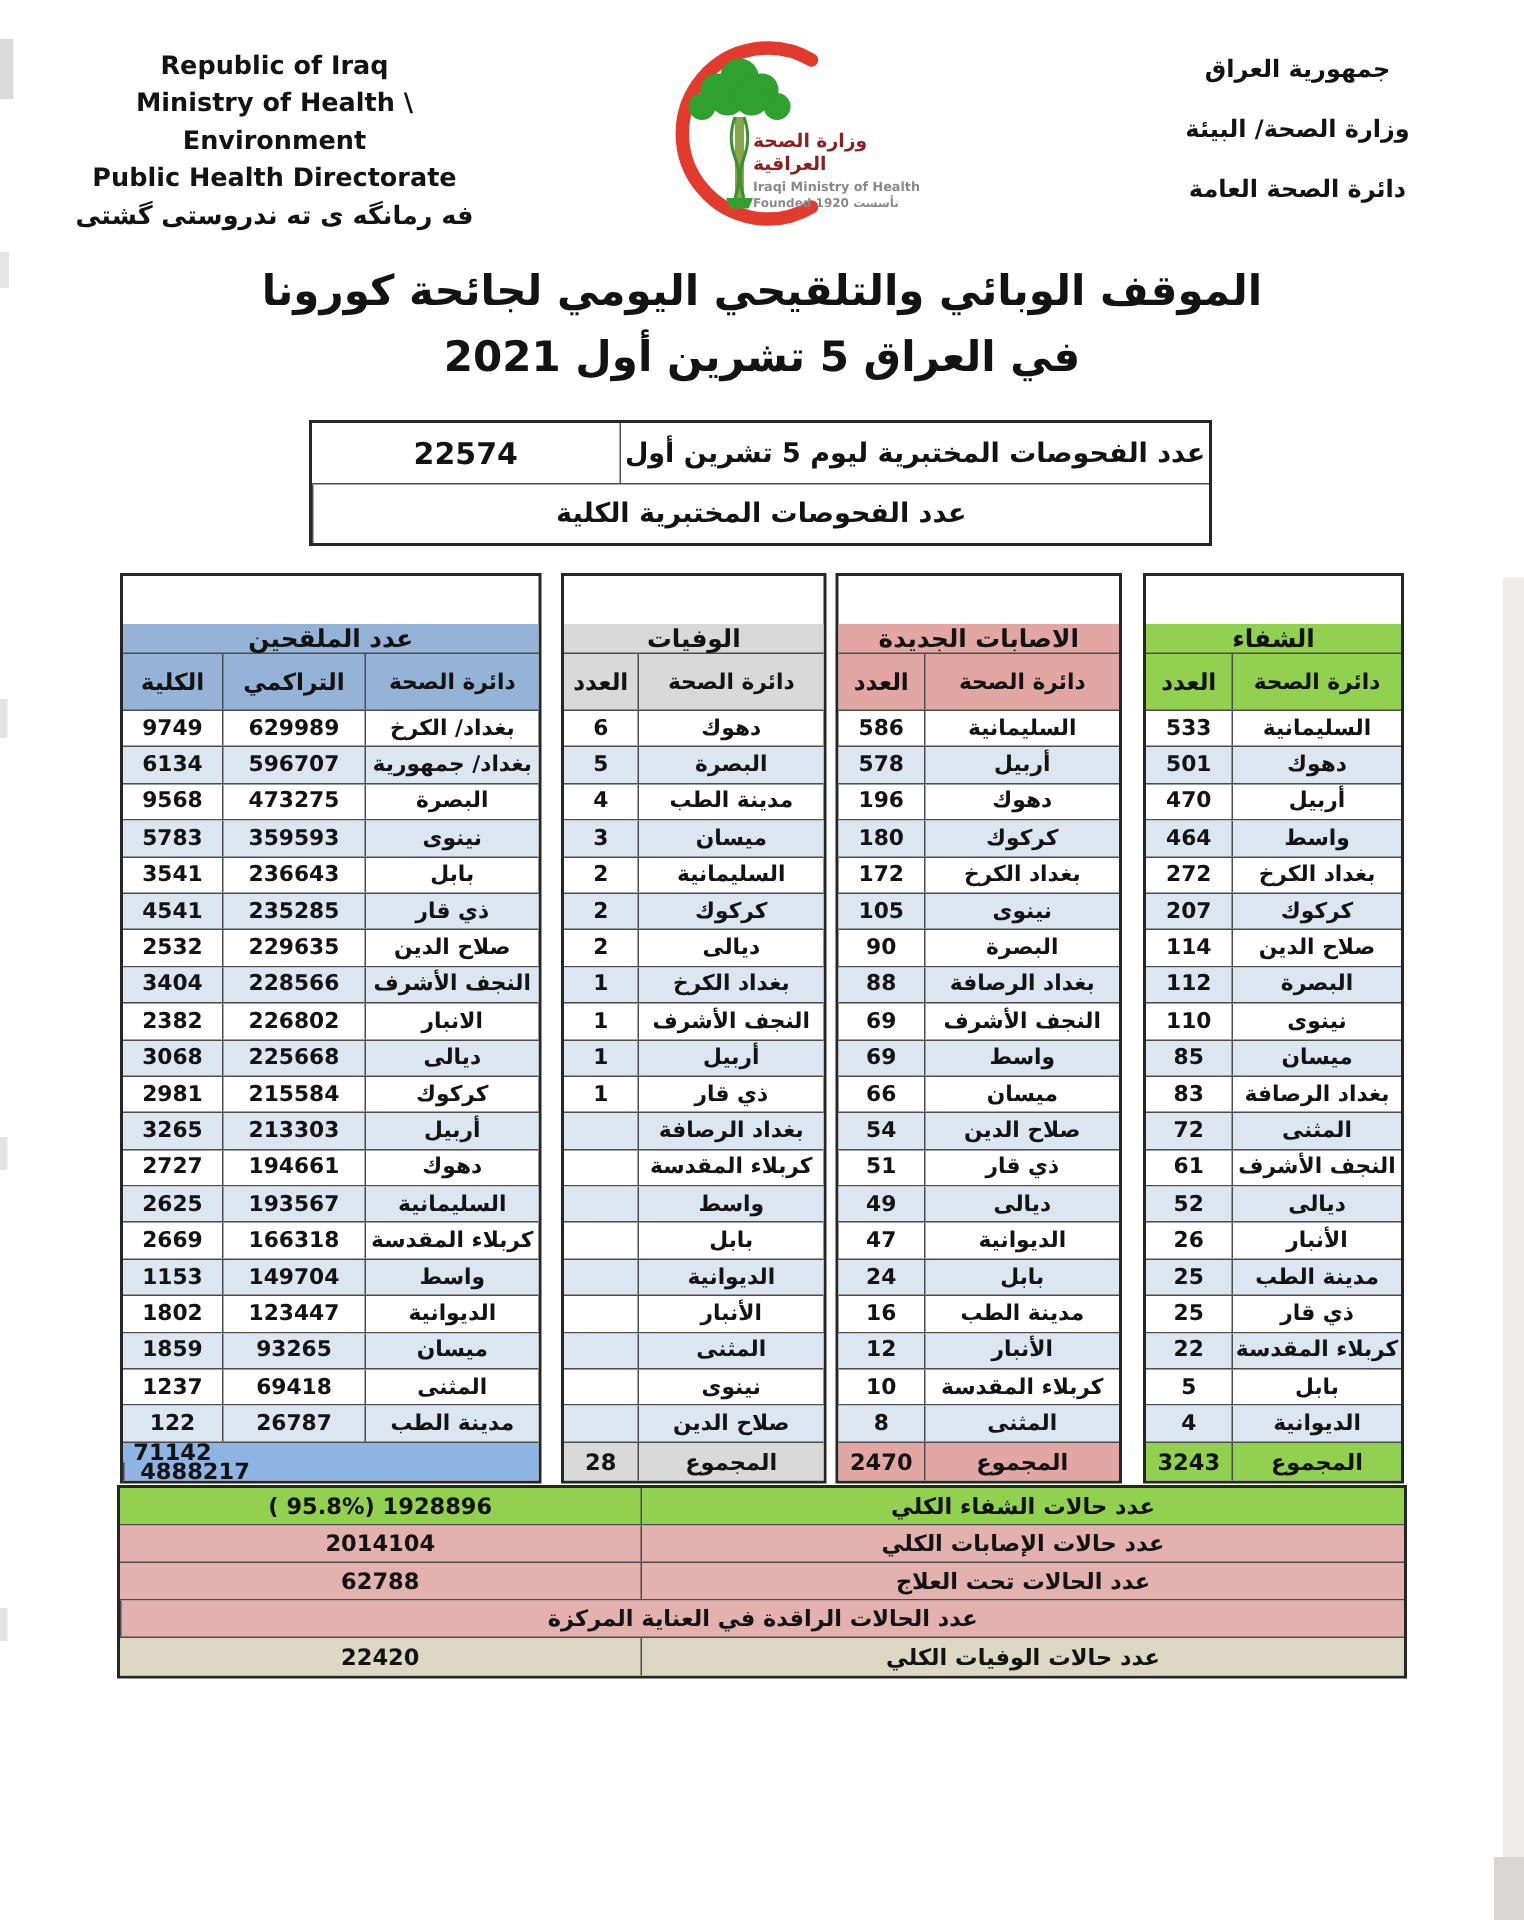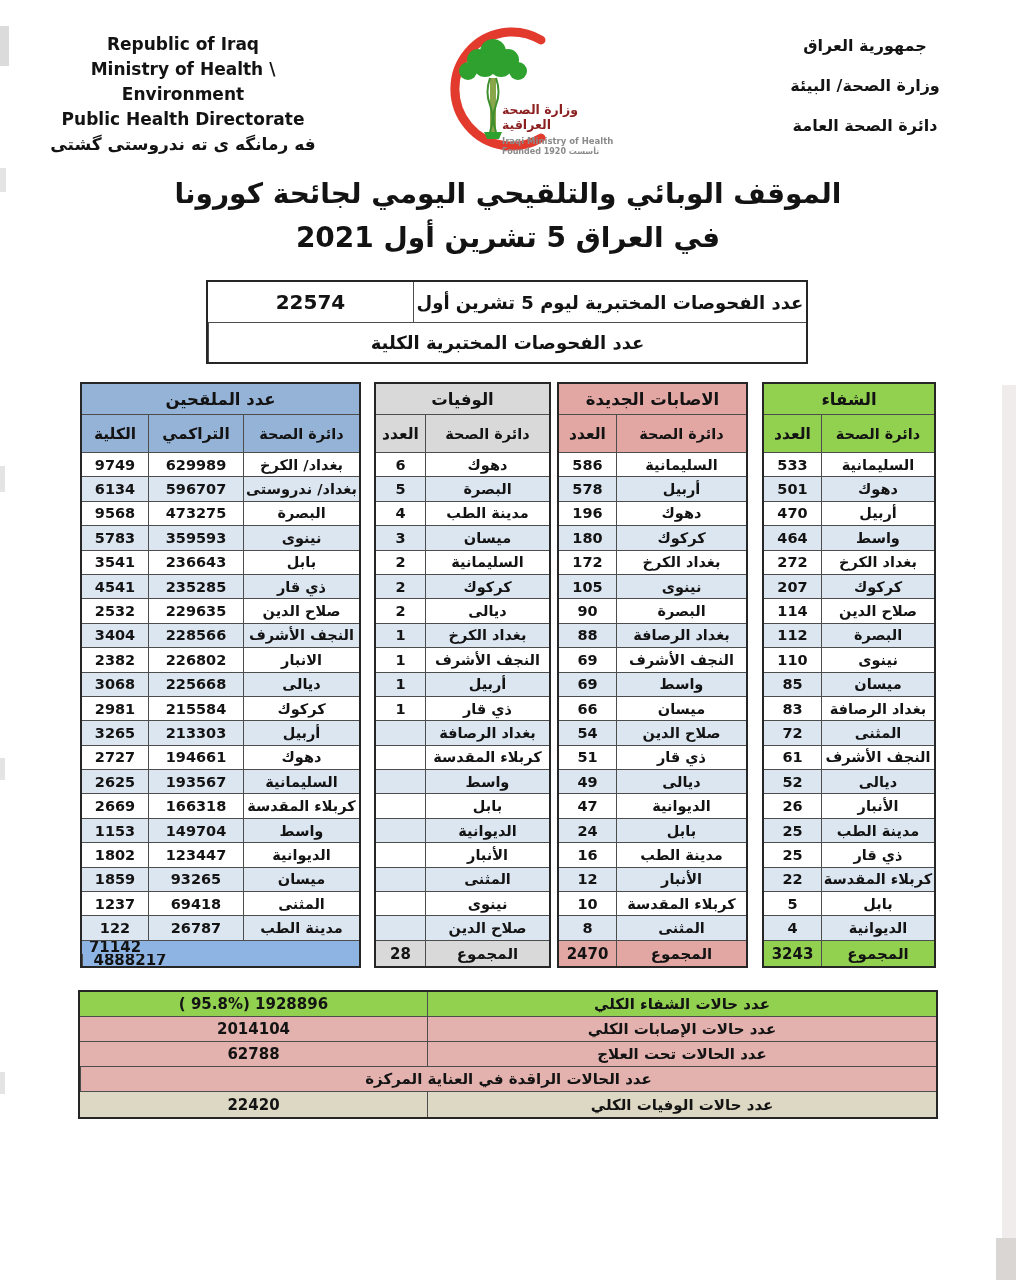--- a/index.html
+++ b/index.html
@@ -14,38 +14,38 @@
 
   
   .hdr-left{position:absolute;left:28px;top:32px;width:310px;text-align:center;font-size:17px;line-height:25px;}
   .hdr-left .ku{font-size:17px;direction:rtl;}
   .hdr-right{position:absolute;right:26px;top:36px;width:250px;text-align:center;font-size:16px;direction:rtl;}
   .hdr-right div{margin-bottom:21px;}
 
   
   .logo{position:absolute;left:400px;top:10px;width:220px;height:158px;}
   .logo svg{position:absolute;left:0;top:0;}
-  .logo-text{position:absolute;left:102px;top:92px;width:118px;text-align:left;}
+  .logo-text{position:absolute;left:102px;top:76px;width:118px;text-align:left;}
   .logo-ar{font-size:12.5px;color:var(--maroon);direction:rtl;text-align:left;line-height:15px;}
   .logo-en{font-size:8.5px;color:#8a8a8a;line-height:12px;margin-top:3px;}
   .logo-founded{font-size:8px;color:#8a8a8a;line-height:10px;}
 
   
   .title{position:absolute;left:0;top:172px;width:100%;text-align:center;font-size:28px;line-height:44px;direction:rtl;}
 
   
   .tests{position:absolute;left:206px;top:280px;width:602px;border:2px solid var(--border_dark);}
   .tests-row{display:flex;height:40px;text-align:right;}
   .tests-row + .tests-row{border-top:1.5px solid var(--border);}
   .tests-val{width:205px;display:flex;align-items:center;justify-content:center;font-size:20px;}
   .tests-lbl{flex:1;border-left:1.5px solid var(--border);display:flex;align-items:center;justify-content:center;font-size:18px;direction:rtl;}
 
   
   .dtable{position:absolute;top:382px;border:2px solid var(--border_dark);background:#fff;}
-  .ttl{height:31px;display:flex;align-items:center;justify-content:center;font-size:16.5px;border-bottom:1.2px solid var(--border);direction:rtl;}
+  .ttl{height:20px;display:flex;align-items:center;justify-content:center;font-size:16.5px;border-bottom:1.2px solid var(--border);direction:rtl;margin-top:32px;}
   .thead{display:flex;height:38px;border-bottom:1.2px solid var(--border);}
   .thead .c{font-size:15.5px;}
   .trow{display:flex;height:24.4px;border-bottom:1px solid var(--border);}
   .c{display:flex;align-items:center;justify-content:center;overflow:hidden;white-space:nowrap;}
   .c + .c{border-left:1px solid var(--border);}
   .c.num{font-size:14.5px;}
   .c.ar{font-size:14.5px;direction:rtl;}
   .rows .trow:nth-of-type(even){background:var(--blue_light);}
   .total{height:25.5px;border-bottom:none;}
   .total .c{font-size:15px;}
@@ -150,21 +150,21 @@
 
         <div class="trow">
           <div class="c col-d num">9749</div>
           <div class="c col-c num">629989</div>
           <div class="c col-n ar">بغداد/ الكرخ</div>
         </div>
 
         <div class="trow">
           <div class="c col-d num">6134</div>
           <div class="c col-c num">596707</div>
-          <div class="c col-n ar">بغداد/ ندروستى</div>
+          <div class="c col-n ar">بغداد/ جمهورية</div>
         </div>
 
         <div class="trow">
           <div class="c col-d num">9568</div>
           <div class="c col-c num">473275</div>
           <div class="c col-n ar">البصرة</div>
         </div>
 
         <div class="trow">
           <div class="c col-d num">5783</div>

